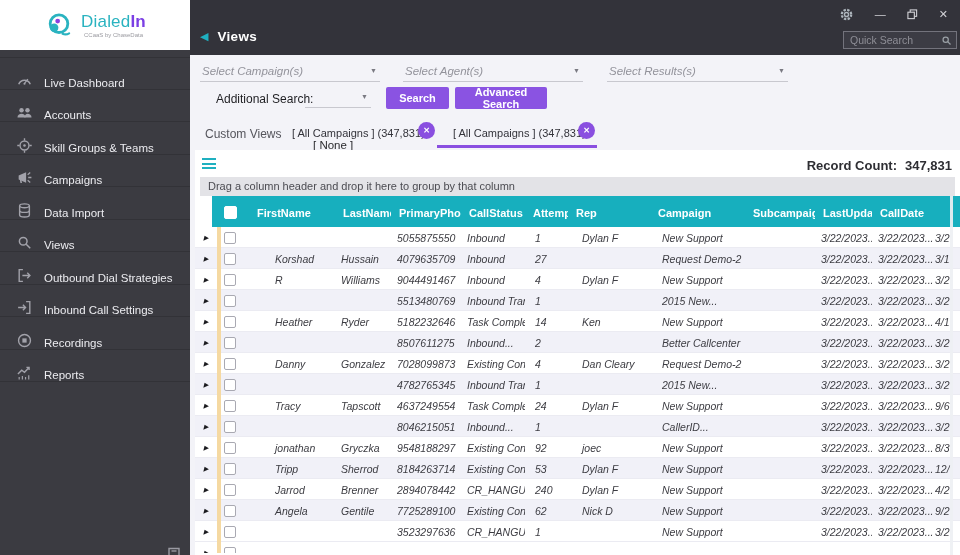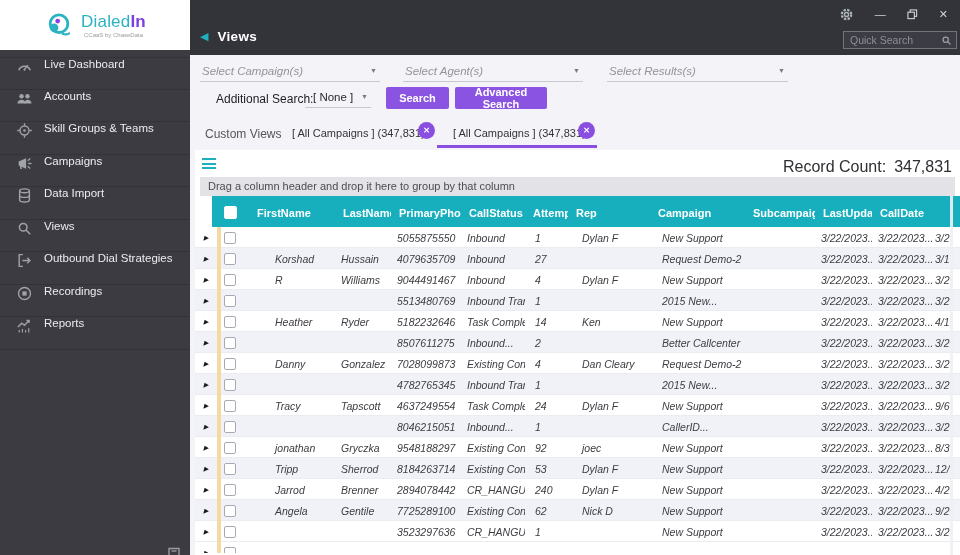--- a/index.html
+++ b/index.html
@@ -9,21 +9,21 @@
   
   .sidebar{position:absolute;left:0;top:0;width:190px;height:555px;background:#3b3b41;}
   .logo-area{height:50px;background:#fff;display:flex;align-items:center;justify-content:center;gap:7px;}
   .logo-icon svg{width:30px;height:30px;display:block;}
   .logo-text{display:flex;flex-direction:column;line-height:1;}
   .brand{font-size:17px;letter-spacing:.2px;}
   .brand .b1{color:#2ab3c0;}
   .brand .b2{color:#7b3fe4;font-weight:700;}
   .tagline{font-size:6px;color:#9a9aa0;margin-top:2px;text-align:center;}
   .nav{margin-top:7px;}
-  .nav-item{height:32.5px;box-sizing:border-box;display:flex;align-items:flex-start;gap:11px;
+  .nav-item{height:32.5px;box-sizing:border-box;display:flex;align-items:flex-end;gap:11px;
             padding-left:16px;border-bottom:1px solid #323237;cursor:default;}
   .nav-item:first-child{border-top:1px solid #323237;}
   .nav-item.hl{background:#47474e;}
   .nav-icon{width:17px;height:17px;color:#a2a2aa;flex:0 0 auto;}
   .nav-icon svg{width:17px;height:17px;display:block;}
   .nav-label{font-size:11.5px;color:#ececf0;white-space:nowrap;}
   .collapse-icon{position:absolute;right:9px;bottom:-5px;color:#9a9aa2;}
   .collapse-icon svg{width:14px;height:14px;display:block;}
 
   
@@ -45,41 +45,41 @@
   
   .dd{position:absolute;height:20px;border-bottom:1px solid #c8c8cf;}
   .dd .ph{font-style:italic;color:#93939b;font-size:11.5px;line-height:20px;padding-left:2px;display:block;
           white-space:nowrap;overflow:hidden;}
   .dd .arr{position:absolute;right:3px;top:6px;font-size:7px;color:#7a7a82;line-height:1;}
   .dd1{left:200px;top:61px;width:180px;}
   .dd2{left:403px;top:61px;width:180px;}
   .dd3{left:607px;top:61px;width:181px;}
   .addl-label{position:absolute;left:216px;top:92px;font-size:12px;color:#1e1e22;}
   .none-dd{left:305px;top:87px;width:66px;}
-  .none-dd .val{font-style:normal;color:#2a2a2e;font-size:11.5px;line-height:20px;padding-left:8px;display:block;}
+  .none-dd .val{font-style:normal;color:#2a2a2e;font-size:11.5px;line-height:20px;padding-left:8px;display:block;margin-top:48px;}
   .btn{position:absolute;top:87px;height:22px;background:#8a53e2;color:#fff;font-size:11px;font-weight:600;
        border:none;border-radius:2px;display:flex;align-items:center;justify-content:center;cursor:default;
        font-family:"Liberation Sans",sans-serif;}
   .btn-search{left:386px;width:63px;}
   .btn-adv{left:455px;width:92px;}
 
   
   .tab-custom{position:absolute;left:205px;top:127px;font-size:12px;color:#55555c;}
   .tab-label{position:absolute;top:127px;font-size:11px;color:#33333a;white-space:nowrap;}
   .tab1{left:292px;} .tab2{left:453px;}
   .badge{position:absolute;top:122px;width:17px;height:17px;border-radius:50%;background:#8a4fe0;color:#fff;
          font-size:8px;font-weight:700;display:flex;align-items:center;justify-content:center;line-height:1;}
   .badge1{left:418px;} .badge2{left:578px;}
   .tab-underline{position:absolute;left:437px;top:145px;width:160px;height:3px;background:#8a4fe0;}
 
   
   .panel{position:absolute;left:195px;top:150px;width:765px;height:405px;background:#fff;}
   .hamburger{position:absolute;left:202px;top:158px;width:14px;}
   .hamburger i{display:block;width:14px;height:2px;background:#1fb0c0;margin-bottom:2.5px;}
-  .record-count{position:absolute;right:8px;top:158px;font-size:16px;color:#2e2e33;}
+  .record-count{position:absolute;right:8px;top:158px;font-size:13px;color:#2e2e33;font-weight:bold;}
   .record-count .rc-val{margin-left:8px;}
   .group-bar{position:absolute;left:200px;top:177px;width:755px;height:19px;background:#e3e3e7;
              font-size:11px;color:#4c4c52;line-height:19px;padding-left:8px;box-sizing:border-box;
              white-space:nowrap;overflow:hidden;}
   .grid-header{position:absolute;left:212px;top:196px;width:748px;height:33px;background:#17afbe;
                display:grid;grid-template-columns:9px 28px 86px 56px 70px 64px 43px 82px 95px 70px 57px 63px 25px;
                align-items:center;}
   .hcell{color:#fff;font-size:11px;font-weight:700;padding-left:8px;white-space:nowrap;overflow:hidden;box-sizing:border-box;}
   .hcell.dead{padding:0;}
   .hcell.chk{display:flex;padding-left:3px;}
@@ -183,20 +183,29 @@
           <span class="nav-label">Views</span>
         </div>
         <div class="nav-item">
           <span class="nav-icon">
             <svg viewBox="0 0 16 16" fill="none" stroke="currentColor" stroke-width="1.3">
               <path d="M6.5 2.5H3v11h3.5"></path>
               <path d="M6 8h7M10.6 5.5 13.1 8l-2.5 2.5"></path>
             </svg>
           </span>
           <span class="nav-label">Outbound Dial Strategies</span>
+        </div>
+        <div class="nav-item">
+          <span class="nav-icon">
+            <svg viewBox="0 0 16 16" fill="none" stroke="currentColor" stroke-width="1.3">
+              <path d="M9.5 2.5H13v11H9.5"></path>
+              <path d="M2 8h7M6.5 5.5 9 8 6.5 10.5"></path>
+            </svg>
+          </span>
+          <span class="nav-label">Inbound Call Settings</span>
         </div>
         <div class="nav-item">
           <span class="nav-icon">
             <svg viewBox="0 0 16 16">
               <circle cx="8" cy="8" r="5.6" fill="none" stroke="currentColor" stroke-width="1.3"></circle>
               <rect x="6" y="6" width="4" height="4" fill="currentColor"></rect>
             </svg>
           </span>
           <span class="nav-label">Recordings</span>
         </div>

